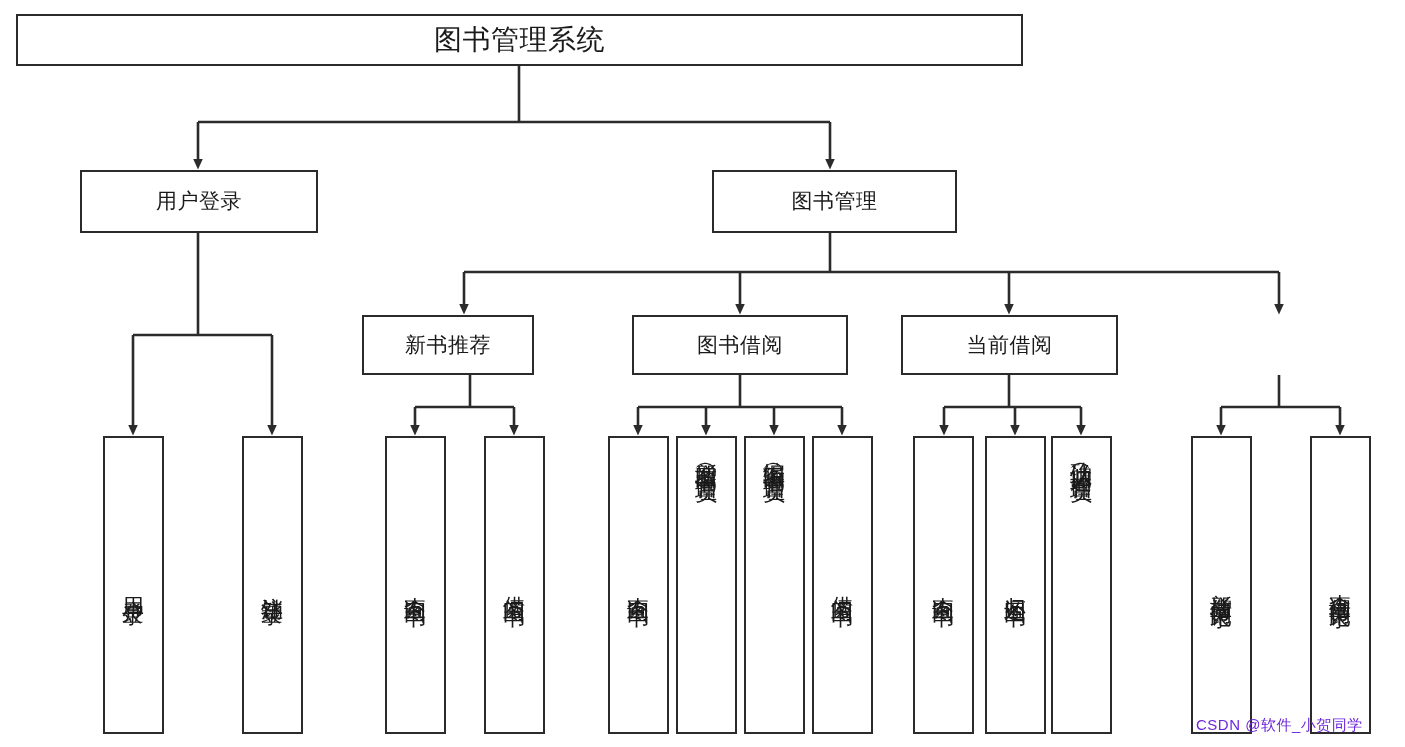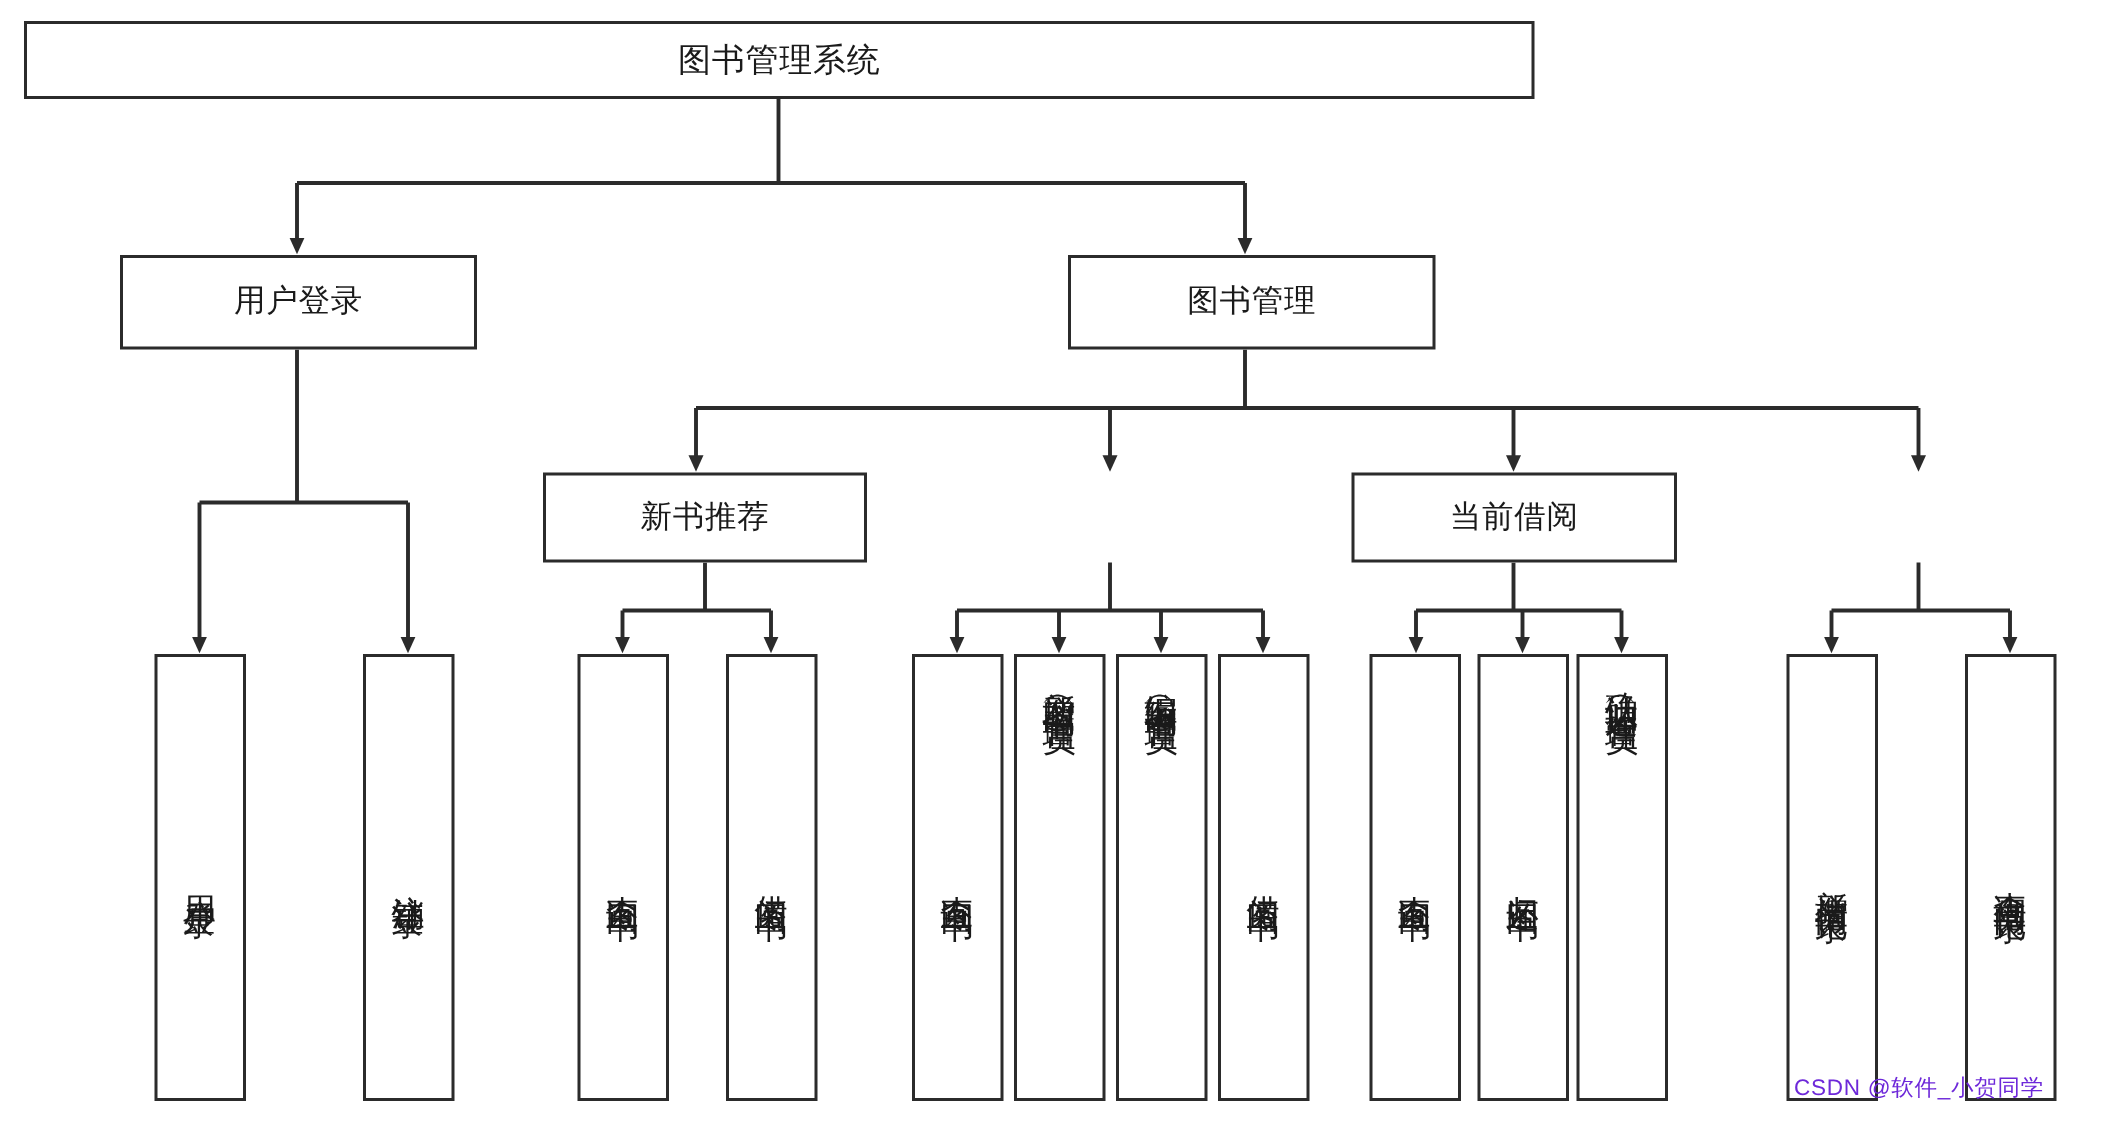--- a/index.html
+++ b/index.html
@@ -41,21 +41,21 @@
     text-align: center;
     line-height: 1.18;
     white-space: nowrap;
   }
   
   .node.horiz .node-label {
     font-size: 21px;
     letter-spacing: 0.5px;
   }
   .node.root .node-label {
-    font-size: 22px;
+    font-size: 28px;
   }
   
   .node.vert {
     align-items: center;
     justify-content: center;
     padding: 6px 0;
   }
   .node.vert .node-label {
     writing-mode: vertical-rl;
     text-orientation: upright;
@@ -139,24 +139,27 @@
   </div>
 
   <div class="node horiz" style="left:80px; top:170px; width:238px; height:63px;">
     <span class="node-label">用户登录</span>
   </div>
 
   <div class="node horiz" style="left:712px; top:170px; width:245px; height:63px;">
     <span class="node-label">图书管理</span>
   </div>
 
-  <div class="node horiz" style="left:362px; top:315px; width:216px; height:60px;">
+  <div class="node horiz" style="left:362px; top:315px; width:172px; height:60px;">
     <span class="node-label">新书推荐</span>
   </div>
 
+  <div class="node horiz" style="left:632px; top:315px; width:216px; height:60px;">
+    <span class="node-label">图书借阅</span>
+  </div>
 
   <div class="node horiz" style="left:901px; top:315px; width:217px; height:60px;">
     <span class="node-label">当前借阅</span>
   </div>
 
 
   <div class="node vert" style="left:103px; top:436px; width:61px; height:298px;">
     <span class="node-label">用户登录</span>
   </div>
 

